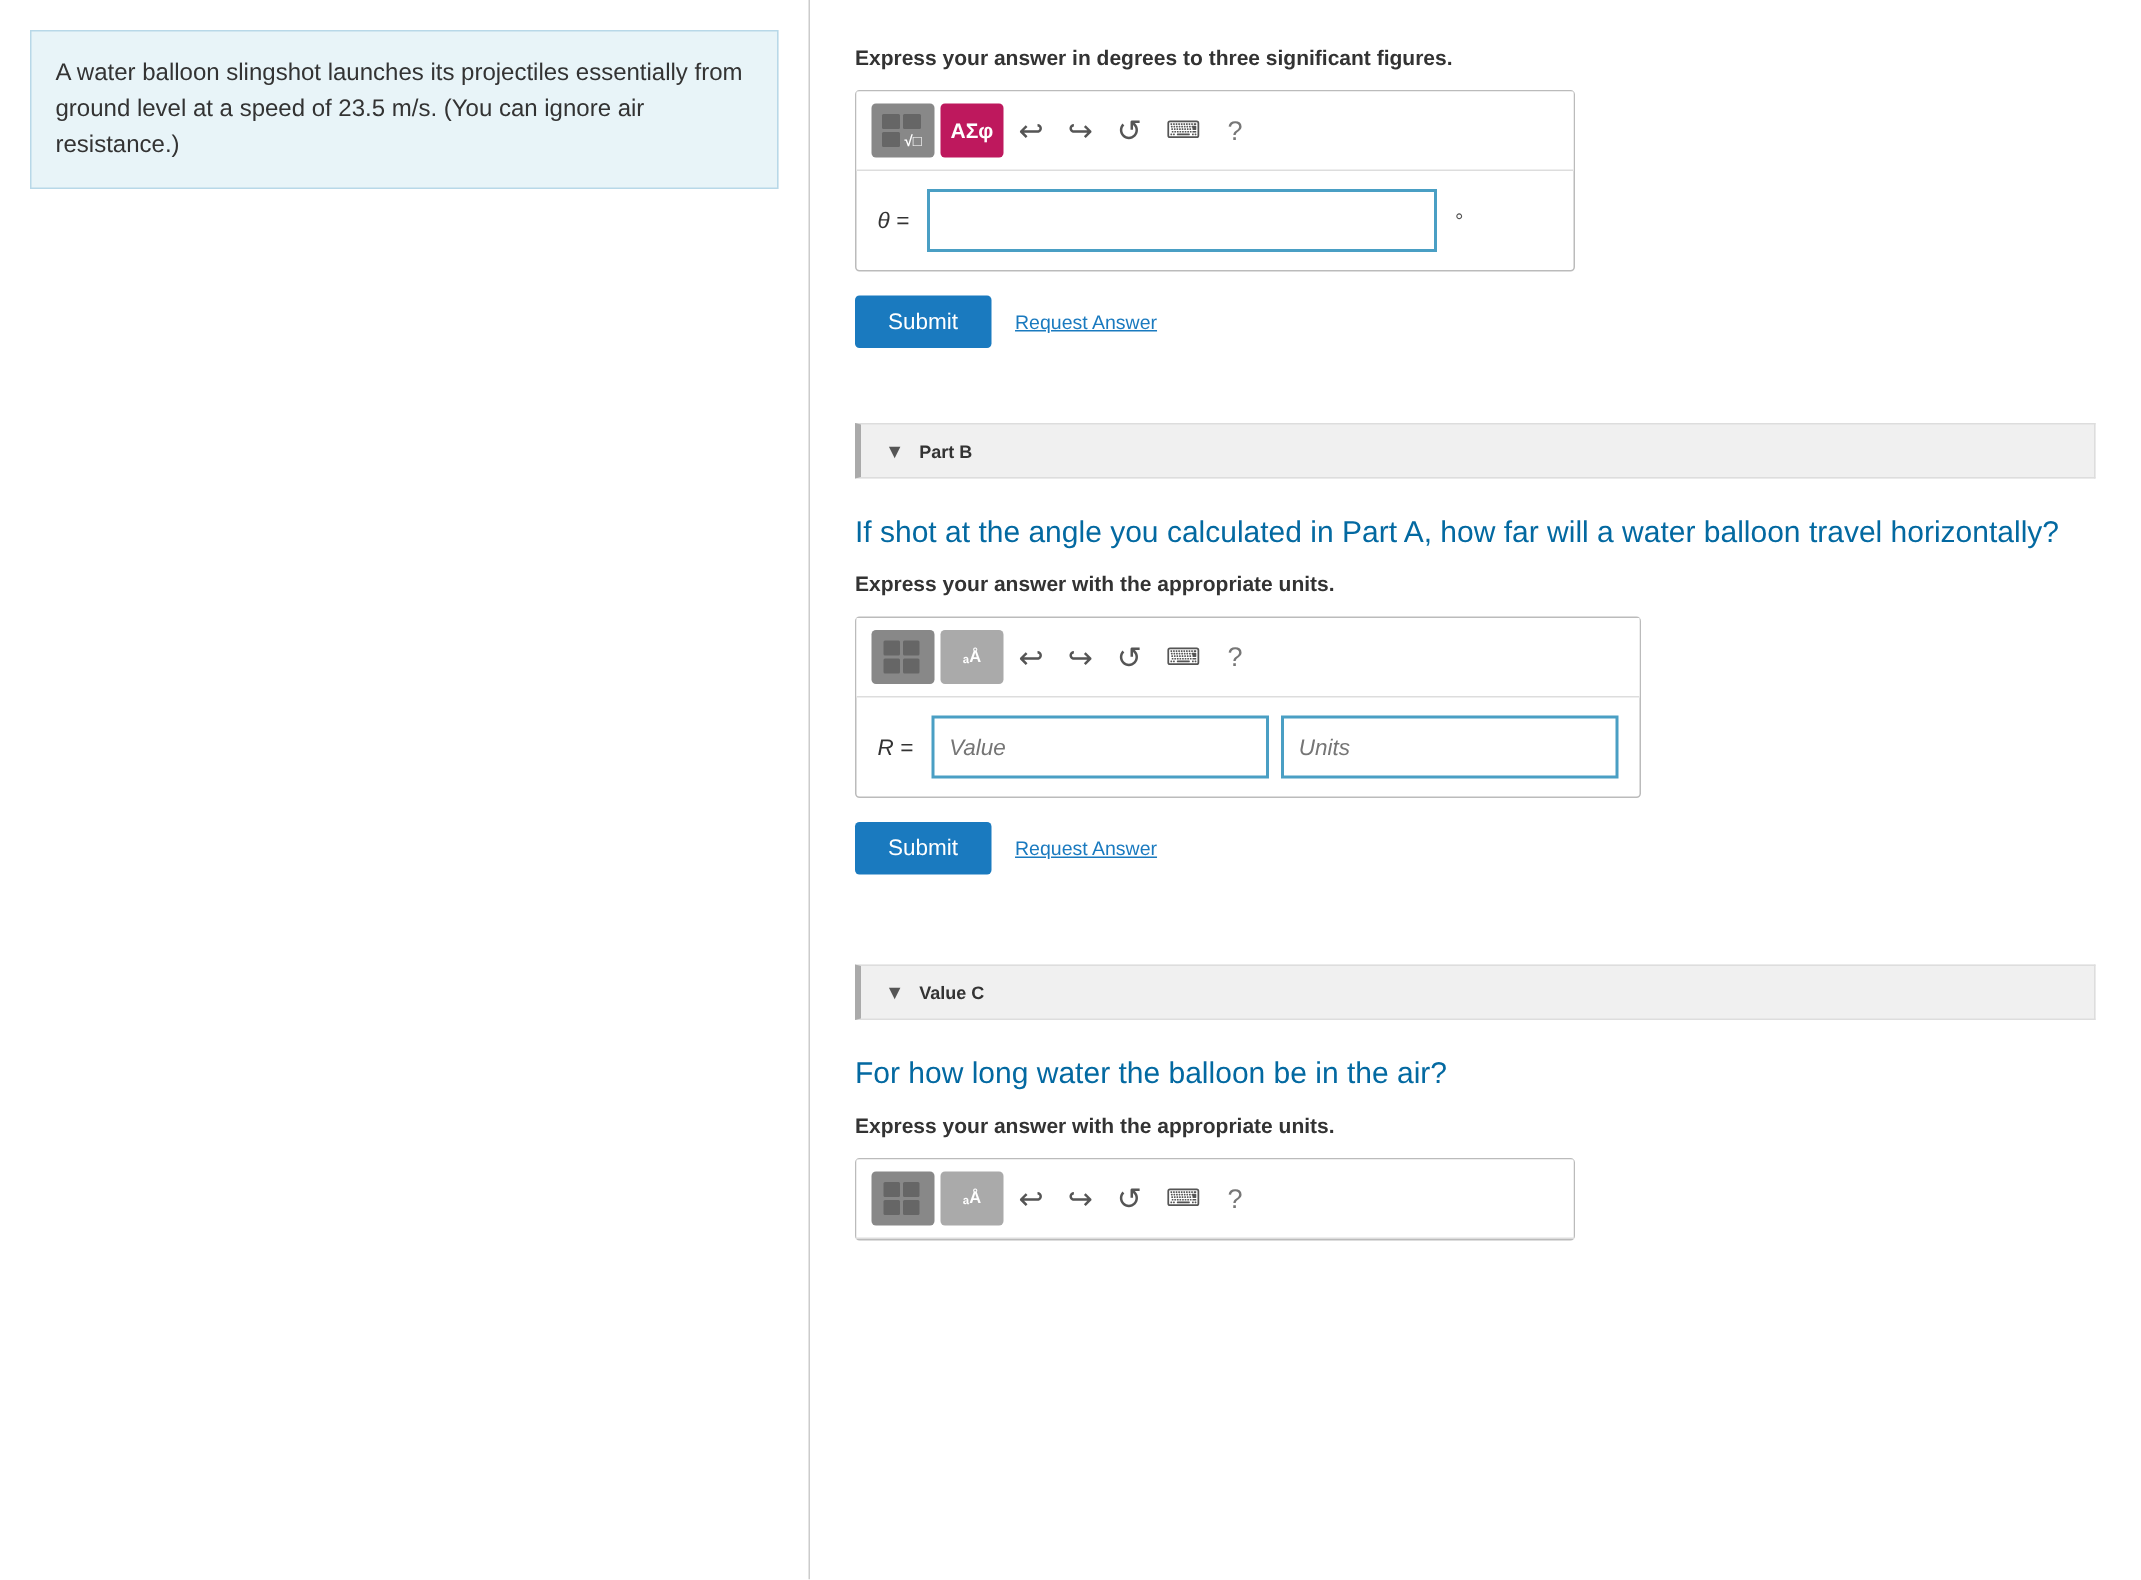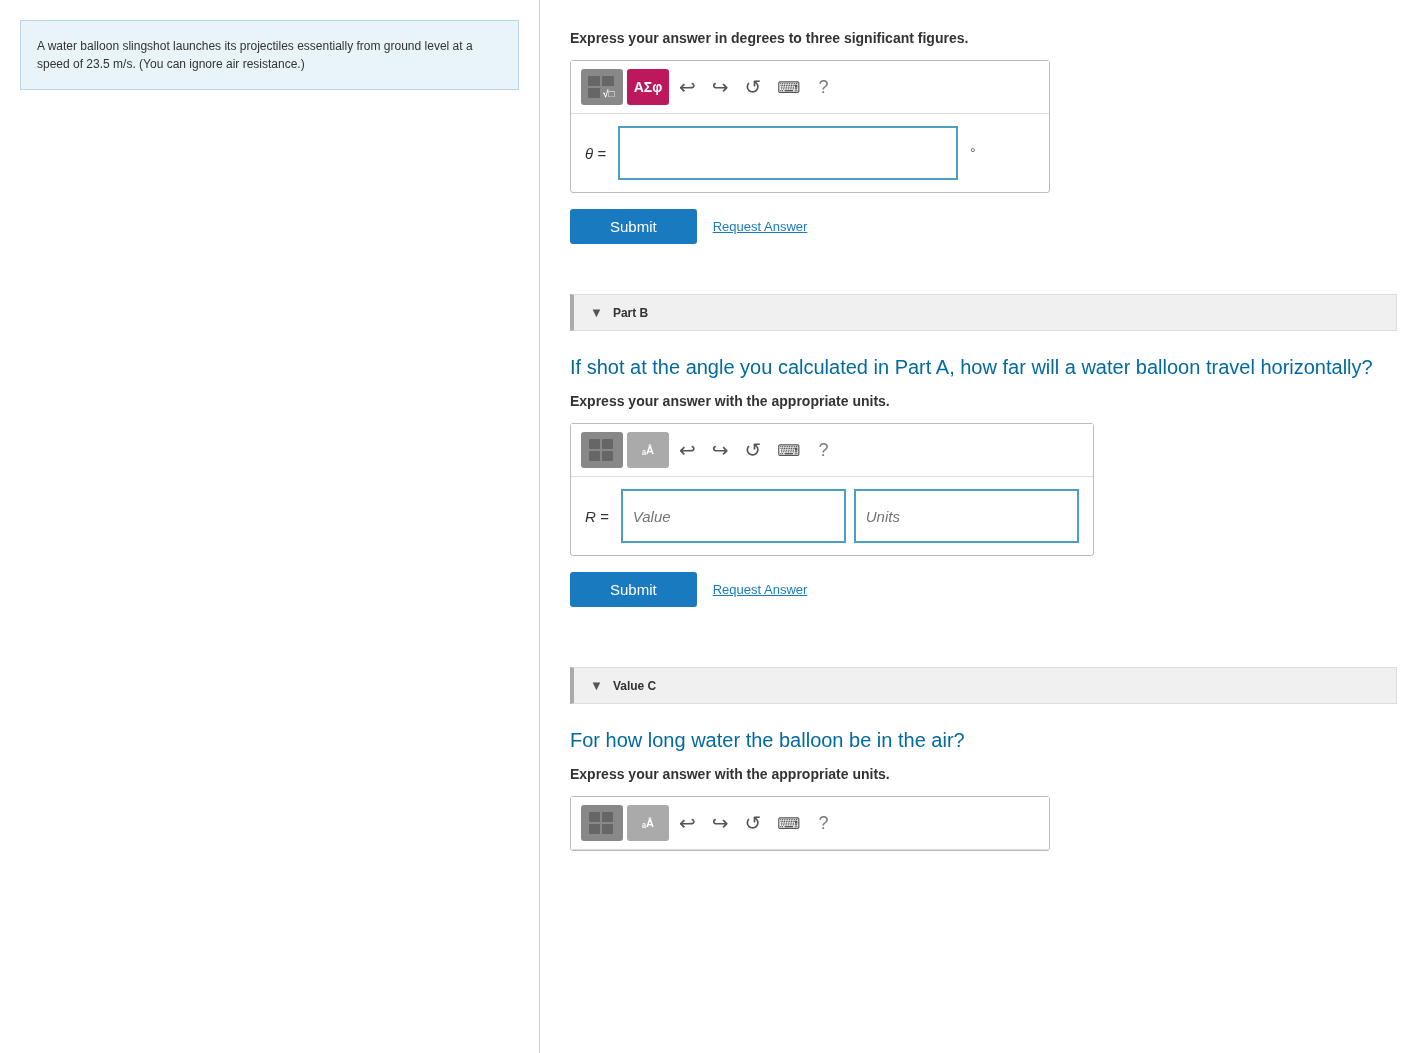--- a/index.html
+++ b/index.html
@@ -16,21 +16,21 @@
       width: 540px;
       min-width: 540px;
       padding: 20px;
       border-right: 1px solid #ccc;
     }
 
     .problem-text {
       background: #e8f4f8;
       border: 1px solid #b8d8e8;
       padding: 16px;
-      font-size: 12px;
+      font-size: 16px;
       line-height: 1.5;
       color: #333;
     }
 
     .right-panel {
       flex: 1;
       padding: 10px 30px;
     }
 
     
@@ -148,21 +148,21 @@
     }
 
     .math-field {
       border: 2px solid #4a9fc4;
       outline: none;
       padding: 8px 10px;
       font-size: 15px;
       font-style: italic;
       color: #999;
       min-width: 180px;
-      height: 54px;
+      height: 42px;
     }
 
     .math-field.wide {
       min-width: 340px;
     }
 
     .degree-sym {
       font-size: 14px;
       color: #555;
       margin-left: 4px;
@@ -174,21 +174,21 @@
       align-items: center;
       gap: 16px;
       margin-bottom: 30px;
     }
 
     .submit-btn {
       background: #1a7abf;
       color: #fff;
       border: none;
       border-radius: 3px;
-      padding: 9px 40px;
+      padding: 9px 22px;
       font-size: 15px;
       cursor: pointer;
     }
 
     .request-link {
       color: #1a7abf;
       text-decoration: underline;
       cursor: pointer;
       font-size: 13px;
       background: none;

